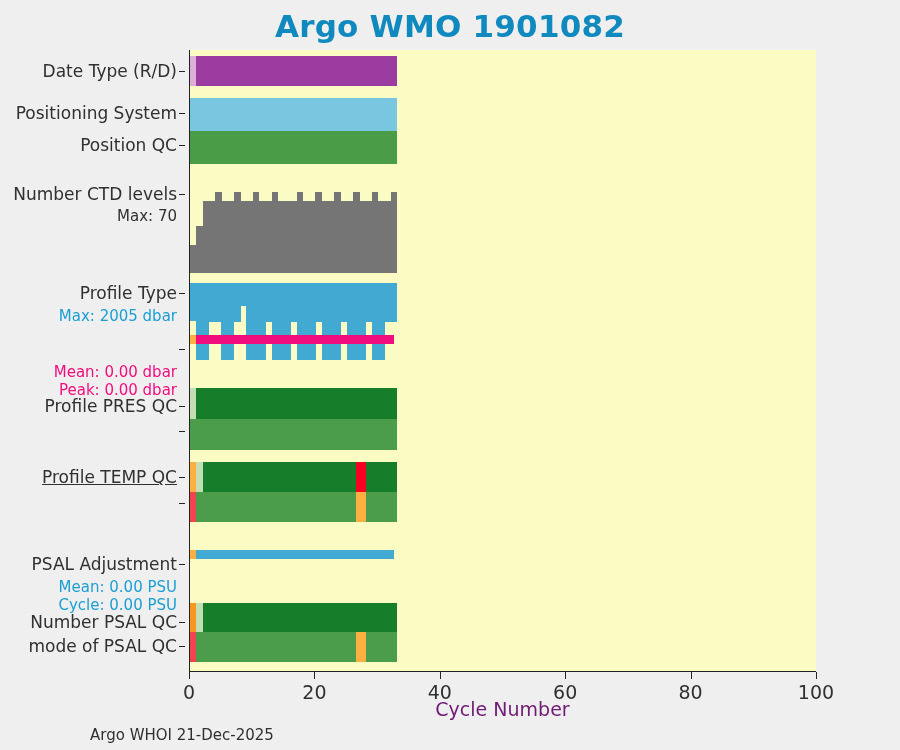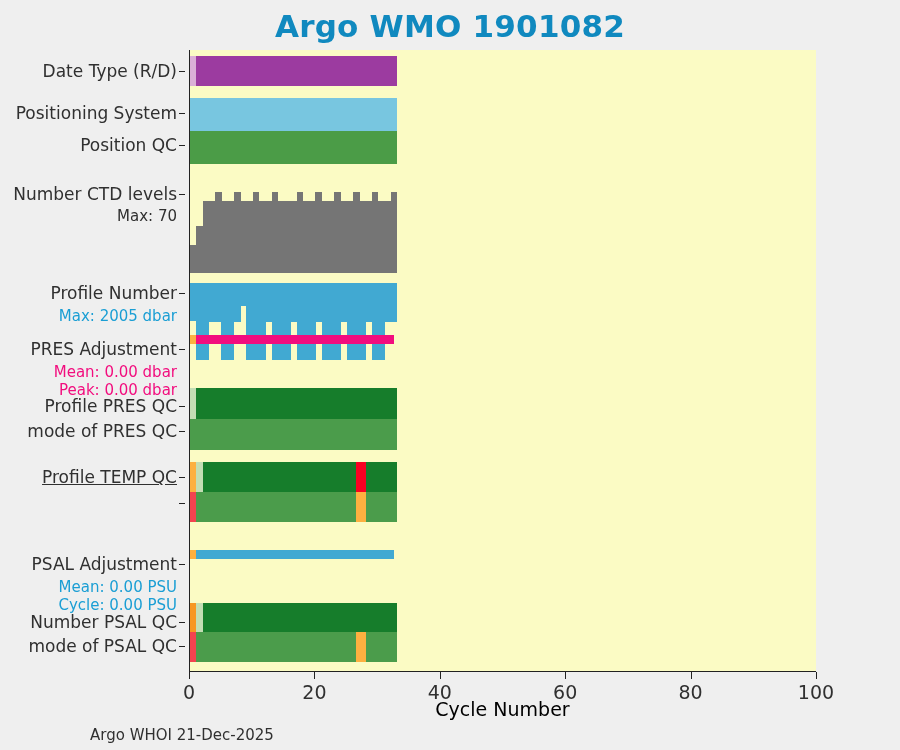--- a/index.html
+++ b/index.html
@@ -114,21 +114,21 @@
     transform: translateX(-50%);
     white-space: nowrap;
   }
   #xaxis-title {
     position: absolute;
     left: 189px;
     top: 698px;
     width: 627px;
     text-align: center;
     font-size: 19px;
-    color: #000000;
+    color: #701a75;
   }
 
   
   #footer {
     position: absolute;
     left: 90px;
     top: 726px;
     font-size: 15px;
     color: #303030;
     white-space: nowrap;
@@ -142,30 +142,28 @@
 <div id="ylabels">
     <div class="ylabel" style="top: 12px; padding-right: 8px;">Date Type (R/D)</div>
     <div class="ytick" style="top: 21px; left: 179px; position: absolute;"></div>
     <div class="ylabel" style="top: 54px; padding-right: 8px;">Positioning System</div>
     <div class="ytick" style="top: 63px; left: 179px; position: absolute;"></div>
     <div class="ylabel" style="top: 86px; padding-right: 8px;">Position QC</div>
     <div class="ytick" style="top: 95px; left: 179px; position: absolute;"></div>
     <div class="ylabel" style="top: 135px; padding-right: 8px;">Number CTD levels</div>
     <div class="ytick" style="top: 144px; left: 179px; position: absolute;"></div>
     <div class="ylabel sub" style="top: 157px; color: rgb(48, 48, 48); padding-right: 8px;">Max: 70</div>
-    <div class="ylabel" style="top: 234px; padding-right: 8px;">Profile Number</div>
+    <div class="ylabel" style="top: 234px; padding-right: 8px;">Profile Type</div>
     <div class="ytick" style="top: 243px; left: 179px; position: absolute;"></div>
     <div class="ylabel sub" style="top: 257px; color: rgb(26, 158, 212); padding-right: 8px;">Max: 2005 dbar</div>
-    <div class="ylabel" style="top: 290px; padding-right: 8px;">PRES Adjustment</div>
     <div class="ytick" style="top: 299px; left: 179px; position: absolute;"></div>
     <div class="ylabel sub" style="top: 313px; color: rgb(242, 13, 126); padding-right: 8px;">Mean: 0.00 dbar</div>
     <div class="ylabel sub" style="top: 331px; color: rgb(242, 13, 126); padding-right: 8px;">Peak: 0.00 dbar</div>
     <div class="ylabel" style="top: 347px; padding-right: 8px;">Profile PRES QC</div>
     <div class="ytick" style="top: 356px; left: 179px; position: absolute;"></div>
-    <div class="ylabel" style="top: 372px; padding-right: 8px;">mode of PRES QC</div>
     <div class="ytick" style="top: 381px; left: 179px; position: absolute;"></div>
     <div class="ylabel" style="top: 418px; padding-right: 8px; text-decoration: underline;">Profile TEMP QC</div>
     <div class="ytick" style="top: 427px; left: 179px; position: absolute;"></div>
     <div class="ytick" style="top: 453px; left: 179px; position: absolute;"></div>
     <div class="ylabel" style="top: 505px; padding-right: 8px;">PSAL Adjustment</div>
     <div class="ytick" style="top: 514px; left: 179px; position: absolute;"></div>
     <div class="ylabel sub" style="top: 528px; color: rgb(26, 158, 212); padding-right: 8px;">Mean: 0.00 PSU</div>
     <div class="ylabel sub" style="top: 546px; color: rgb(26, 158, 212); padding-right: 8px;">Cycle: 0.00 PSU</div>
     <div class="ylabel" style="top: 563px; padding-right: 8px;">Number PSAL QC</div>
     <div class="ytick" style="top: 572px; left: 179px; position: absolute;"></div>

